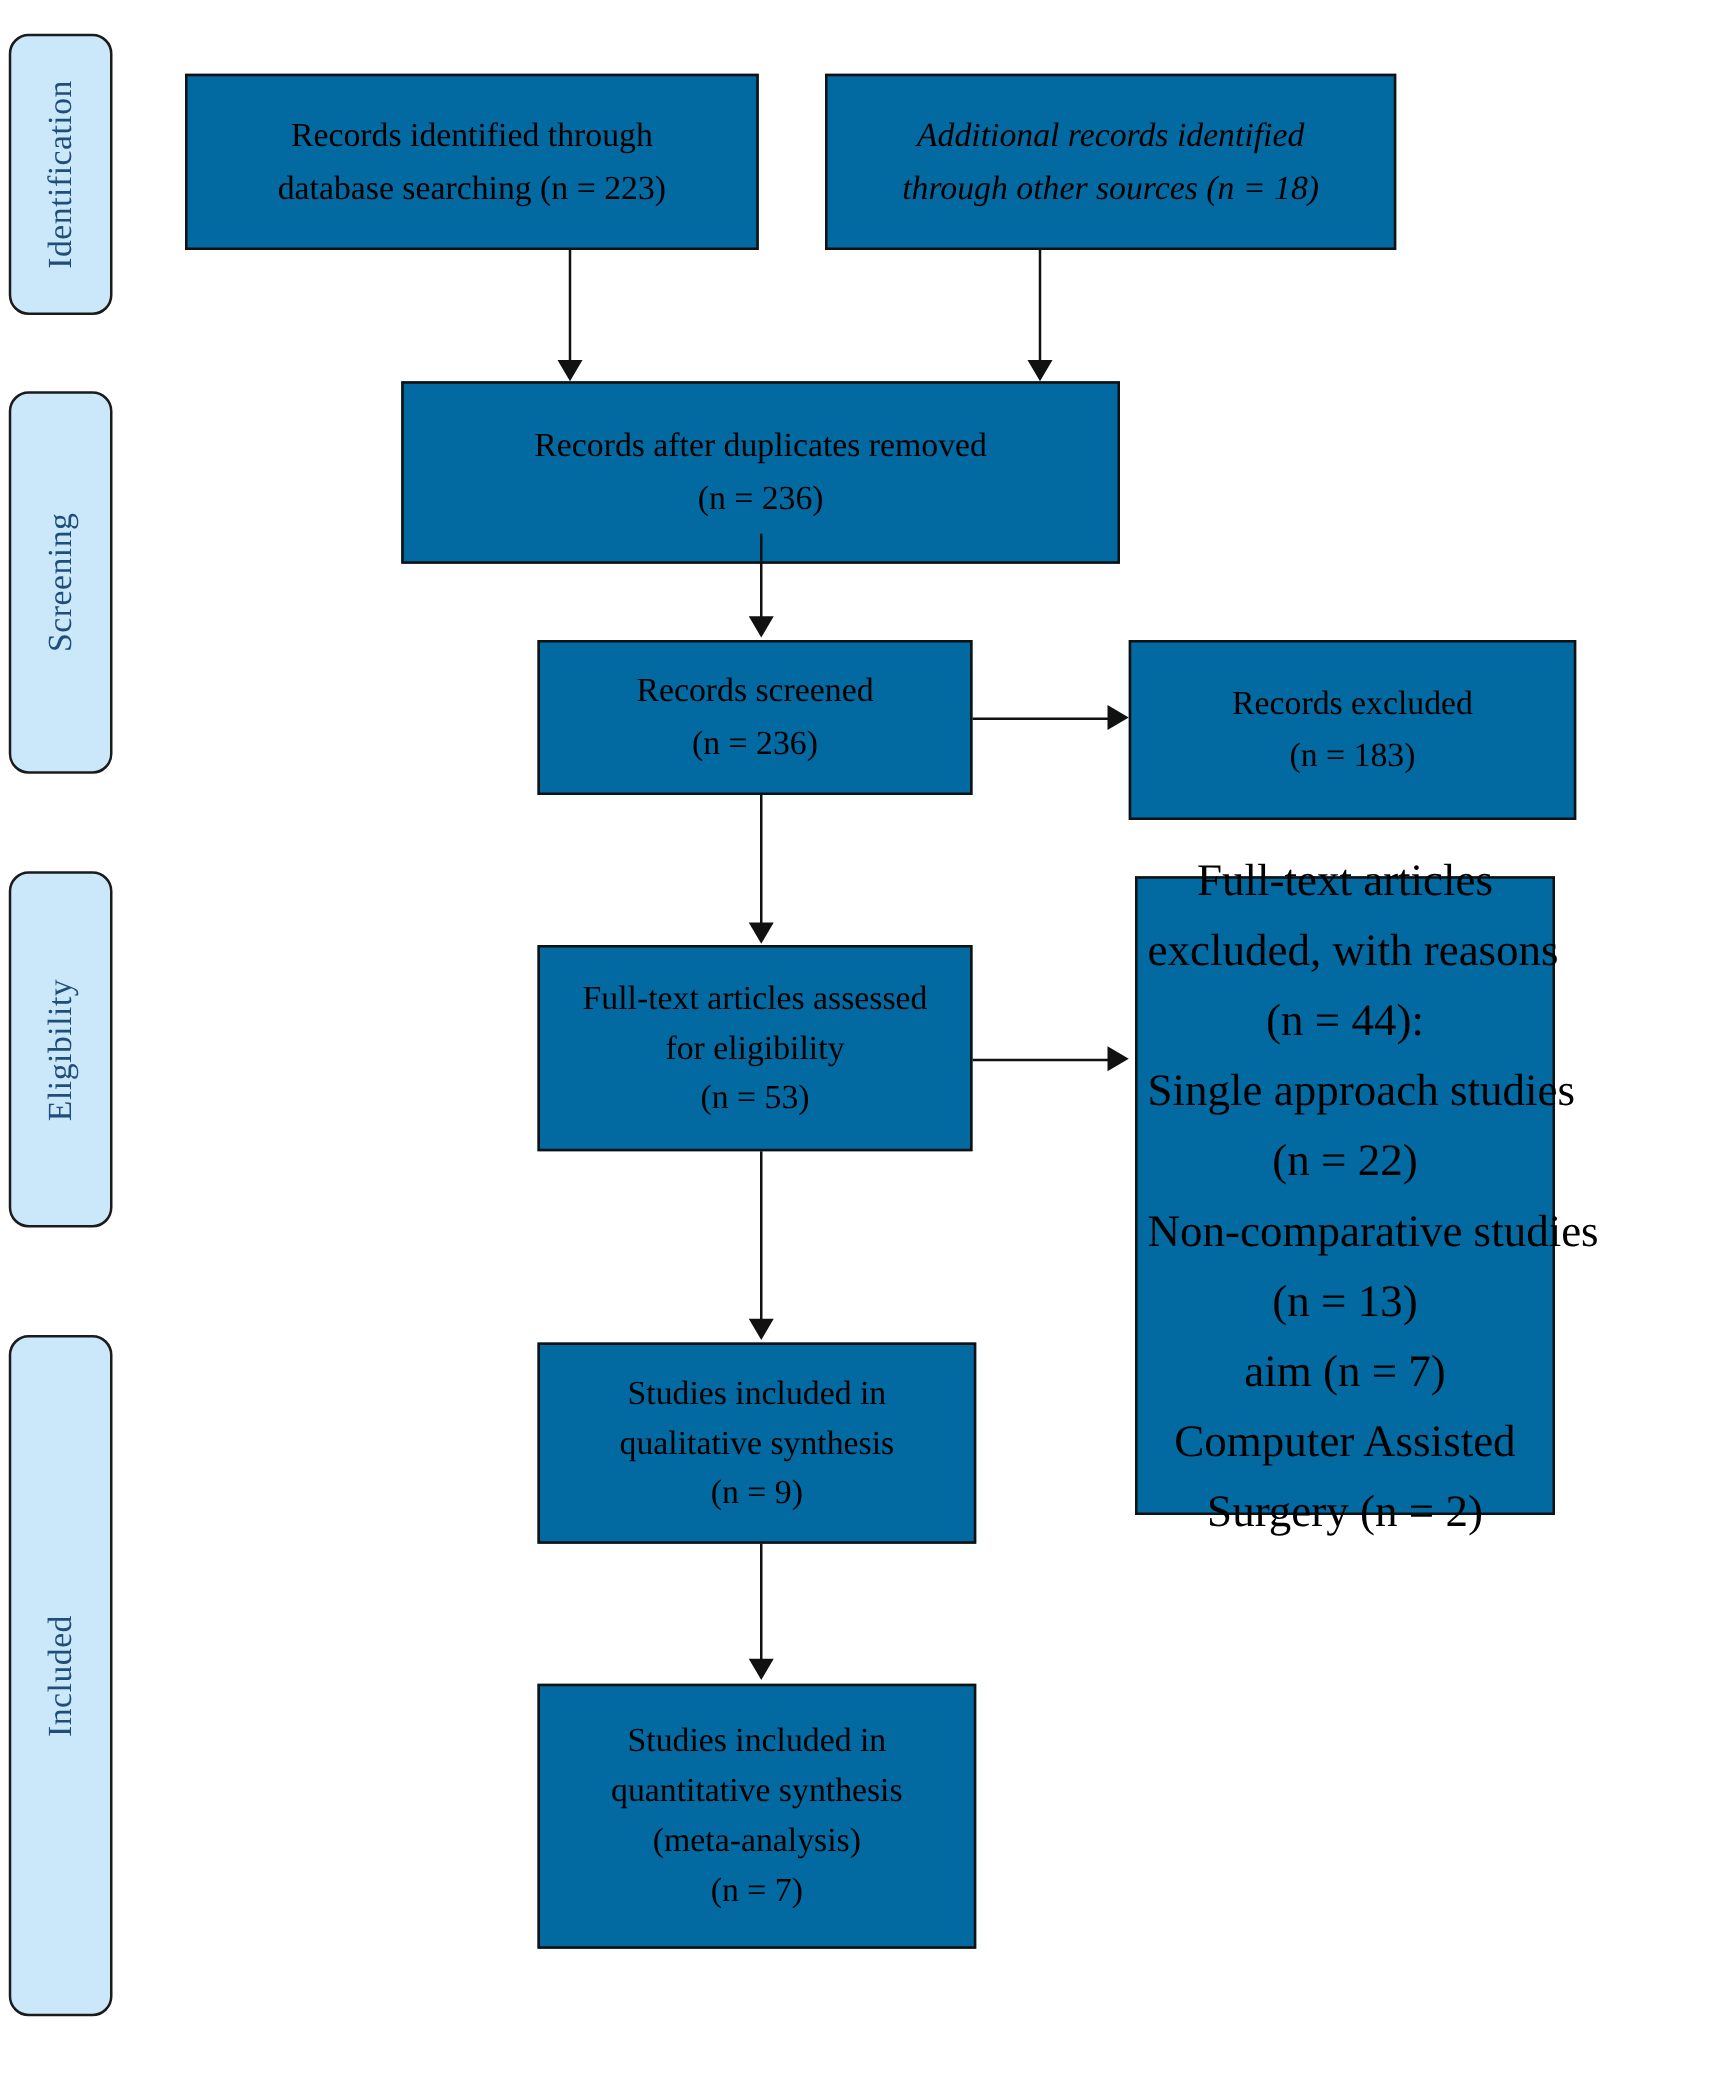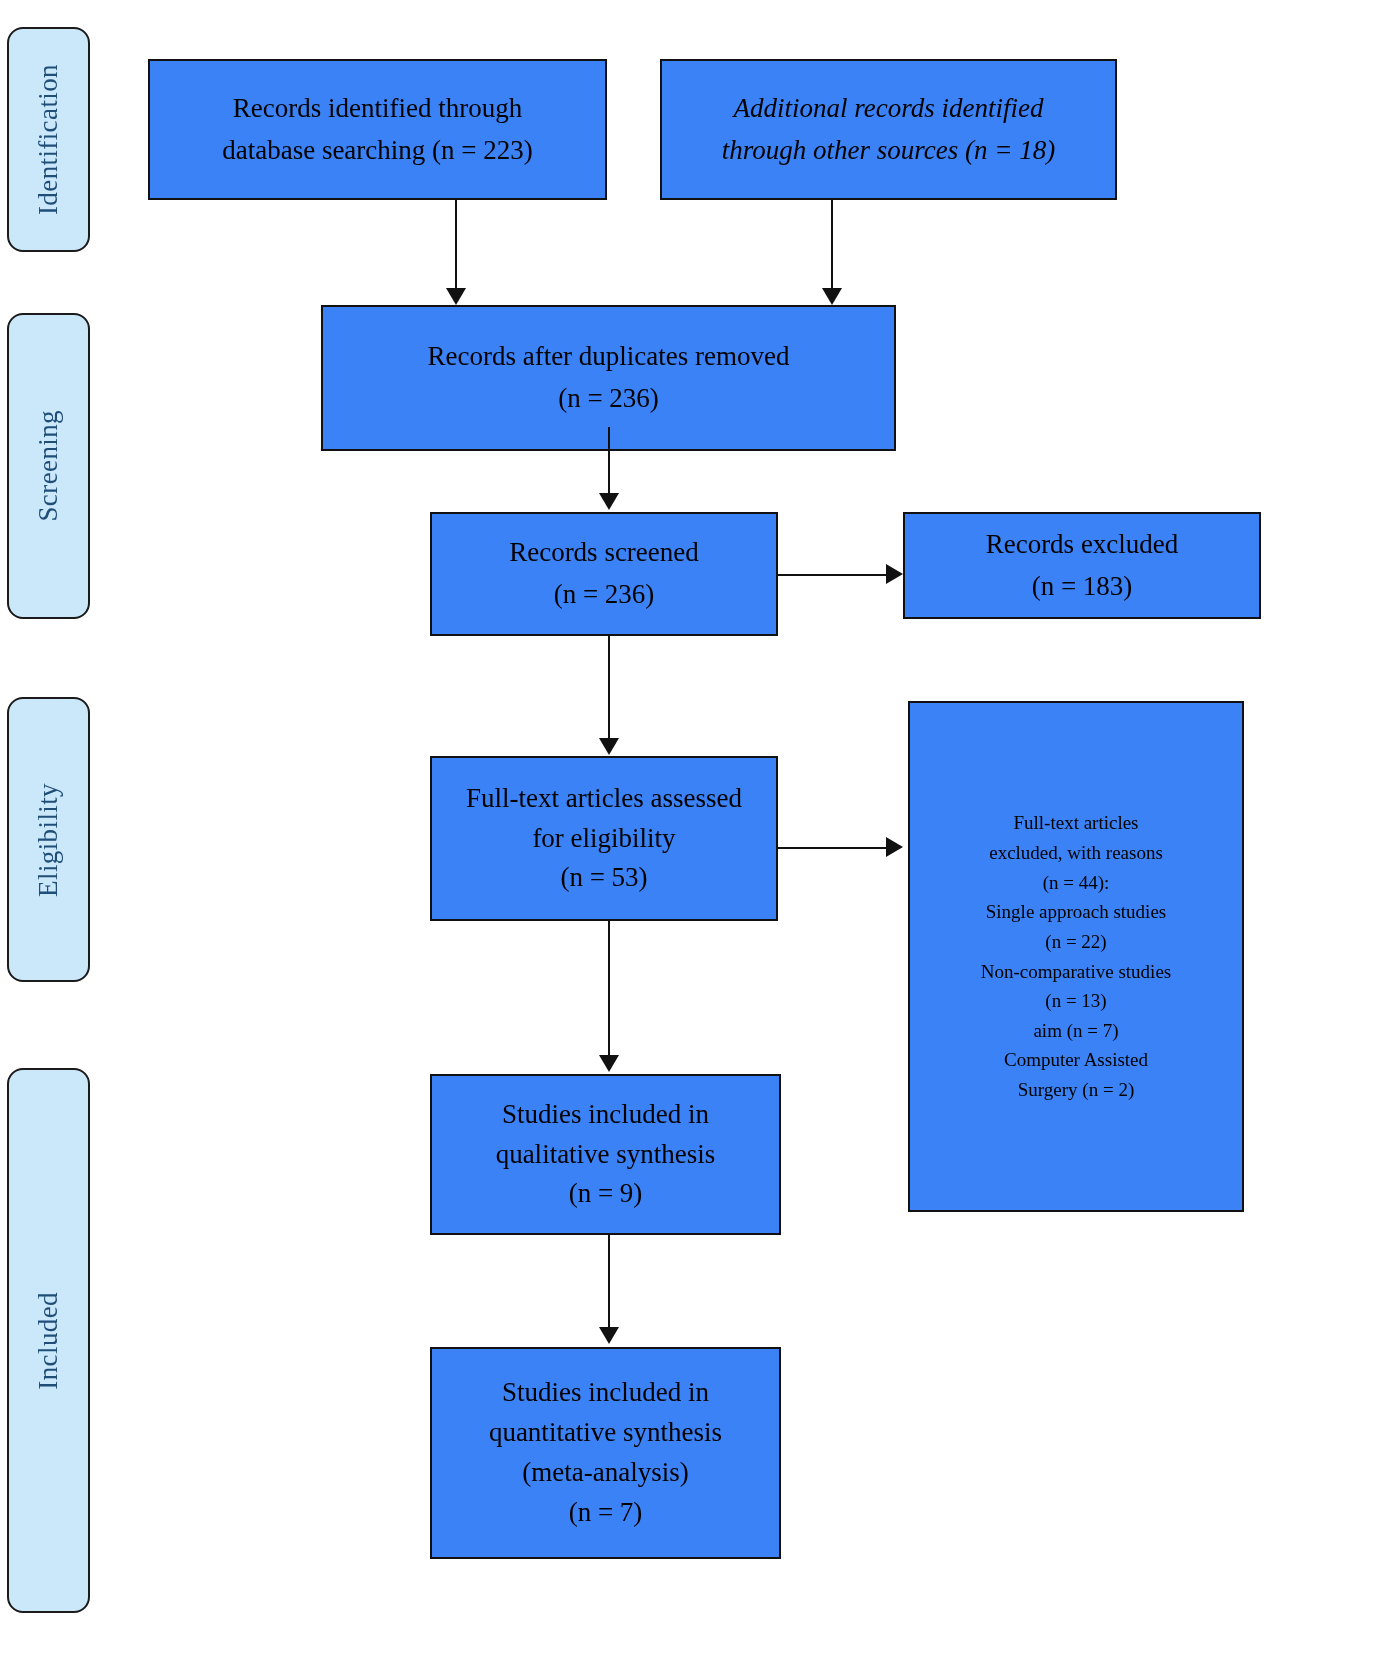--- a/index.html
+++ b/index.html
@@ -37,41 +37,41 @@
     font-size: 27px;
     letter-spacing: .4px;
     white-space: nowrap;
     line-height: 1;
   }
 
   
   .node {
     position: absolute;
     box-sizing: border-box;
-    background: #3b82f6;
+    background: #0369a1;
     border: 2.2px solid #111111;
     display: flex;
     flex-direction: column;
     align-items: center;
     justify-content: center;
     text-align: center;
     padding: 4px 8px;
   }
   .node .line {
     display: block;
     width: 100%;
     font-size: 27px;
     line-height: 1.55;
     white-space: nowrap;
   }
   .node.tight .line {
     line-height: 1.48;
   }
   .node.reasons .line {
-    font-size: 19px;
+    font-size: 36px;
     line-height: 1.56;
   }
 
   
   .vline {
     position: absolute;
     width: 0;
     border-left: 2.4px solid #111111;
   }
   .hline {
@@ -142,21 +142,21 @@
   <div class="arrow-down" style="left:599px; top:493px;"></div>
 
   <div class="node" style="left:430px; top:512px; width:348px; height:124px;">
     <span class="line">Records screened</span>
     <span class="line">(n = 236)</span>
   </div>
 
   <div class="hline" style="left:778px; top:574px; width:110px;"></div>
   <div class="arrow-right" style="left:886px; top:564px;"></div>
 
-  <div class="node" style="left:903px; top:512px; width:358px; height:107px;">
+  <div class="node" style="left:903px; top:512px; width:358px; height:144px;">
     <span class="line">Records excluded</span>
     <span class="line">(n = 183)</span>
   </div>
 
   <div class="vline" style="left:608px; top:636px; height:104px;"></div>
   <div class="arrow-down" style="left:599px; top:738px;"></div>
 
   <div class="node tight" style="left:430px; top:756px; width:348px; height:165px;font-family:Liberation Serif, serif;">
     <span class="line">Full-text articles assessed</span>
     <span class="line">for eligibility</span>

